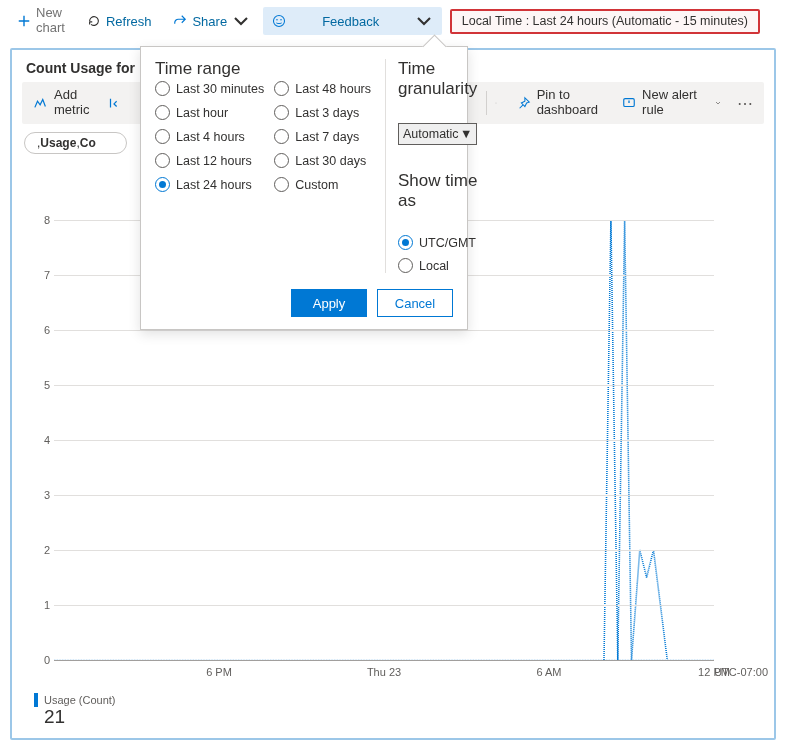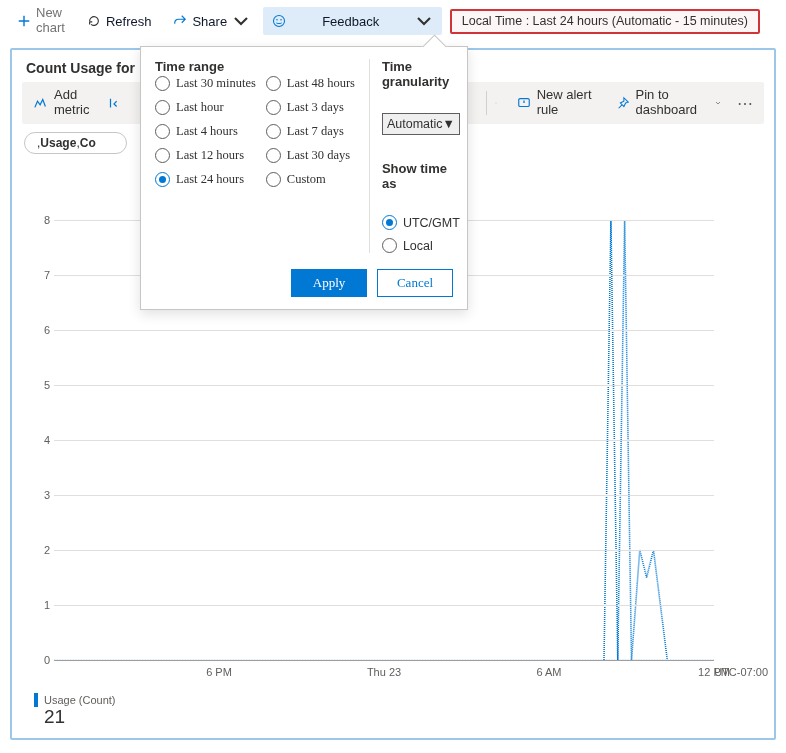--- a/index.html
+++ b/index.html
@@ -24,21 +24,21 @@
   .tb-btn {
     display: inline-flex;
     align-items: center;
     gap: 5px;
     padding: 5px 9px;
     cursor: pointer;
     border-radius: 2px;
     color: #0078d4;
     font-size: 13px;
   }
-  .tb-btn.dark { color: #0f172a; }
+  .tb-btn.dark { color: #0369a1; }
   .tb-btn.feedback { background: #deecf9; gap: 36px; }
   .icon { display:inline-block; width:14px; height:14px; flex:none; }
   .stack-label { display:flex; flex-direction:column; line-height:1.15; color:#737373; }
   .time-pill {
     margin-left: auto;
     border: 2px solid #d13438;
     background: #fdf6f6;
     padding: 3px 10px 4px 10px;
     font-size: 12.5px;
     color: #323130;
@@ -130,23 +130,23 @@
     top:-9px;
     right:24px;
     width:16px; height:16px;
     background:#fff;
     border-left:1px solid #c8c6c4;
     border-top:1px solid #c8c6c4;
     transform:rotate(45deg);
   }
   .pop-columns { display:flex; gap:14px; }
   .pop-left { flex:1; display:flex; gap:10px; }
-  .pop-col { display:flex; flex-direction:column; gap:9px;font-family:Liberation Serif, serif; }
+  .pop-col { display:flex; flex-direction:column; gap:9px; }
   .pop-right { width:120px; border-left:1px solid #e1dfdd; padding-left:12px; display:flex; flex-direction:column; gap:22px;}
-  .pop-h { font-size:13px; color:#323130; margin-bottom:2px;font-weight:bold; }
+  .pop-h { font-size:17px; color:#323130; margin-bottom:2px; }
   .radio {
     display:inline-flex;
     align-items:center;
     gap:6px;
     font-size:12.5px;
     color:#323130;
     cursor:pointer;
     white-space:nowrap;
   }
   .radio .r {
@@ -168,21 +168,20 @@
     height:22px;
     width:100%;
     display:flex; align-items:center; justify-content:space-between;
   }
   .pop-actions {
     display:flex;
     gap:10px;
     justify-content:flex-end;
     margin-top:16px;
     border-top: none;
-    font-family: Liberation Serif, serif;
   }
   .btn {
     min-width:76px;
     height:28px;
     display:inline-flex; align-items:center; justify-content:center;
     font-size:13px;
     cursor:pointer;
   }
   .btn.primary { background:#0078d4; color:#fff; border:1px solid #0078d4;}
   .btn.secondary { background:#fff; color:#0078d4; border:1px solid #0078d4;}
@@ -268,38 +267,38 @@
     <div class="spacer"></div>
     <div class="mv-divider"></div>
     <span class="chev" style="padding:0 8px">
       <svg viewBox="0 0 12 12">
           <path d="M2 4l4 4 4-4" stroke="#605e5c" stroke-width="1.4" fill="none"></path>
         </svg>
     </span>
     <div class="metric-btn">
       <span class="icon">
         <svg viewBox="0 0 16 16">
+            <path d="M9 2l5 5-3 1-2 4-2-2-4 4 4-4-2-2 4-2z" stroke="#0078d4" stroke-width="1.2" fill="none"></path>
+          </svg>
+      </span>
+      <span class="sub">
+        <span>Pin to</span>
+        <span>dashboard</span>
+      </span>
+    </div>
+    <div class="metric-btn">
+      <span class="icon">
+        <svg viewBox="0 0 16 16">
             <rect x="2" y="3" width="12" height="9" rx="1.5" stroke="#0078d4" stroke-width="1.3" fill="none"></rect>
             <path d="M8 5v3M8 10h0" stroke="#0078d4" stroke-width="1.5"></path>
           </svg>
       </span>
       <span class="sub">
         <span>New alert</span>
         <span>rule</span>
-      </span>
-    </div>
-    <div class="metric-btn">
-      <span class="icon">
-        <svg viewBox="0 0 16 16">
-            <path d="M9 2l5 5-3 1-2 4-2-2-4 4 4-4-2-2 4-2z" stroke="#0078d4" stroke-width="1.2" fill="none"></path>
-          </svg>
-      </span>
-      <span class="sub">
-        <span>Pin to</span>
-        <span>dashboard</span>
       </span>
     </div>
     <span class="chev" style="padding:0 6px">
       <svg viewBox="0 0 12 12">
           <path d="M2 4l4 4 4-4" stroke="#605e5c" stroke-width="1.4" fill="none"></path>
         </svg>
     </span>
     <span class="dots">⋯</span>
   </div>
 

